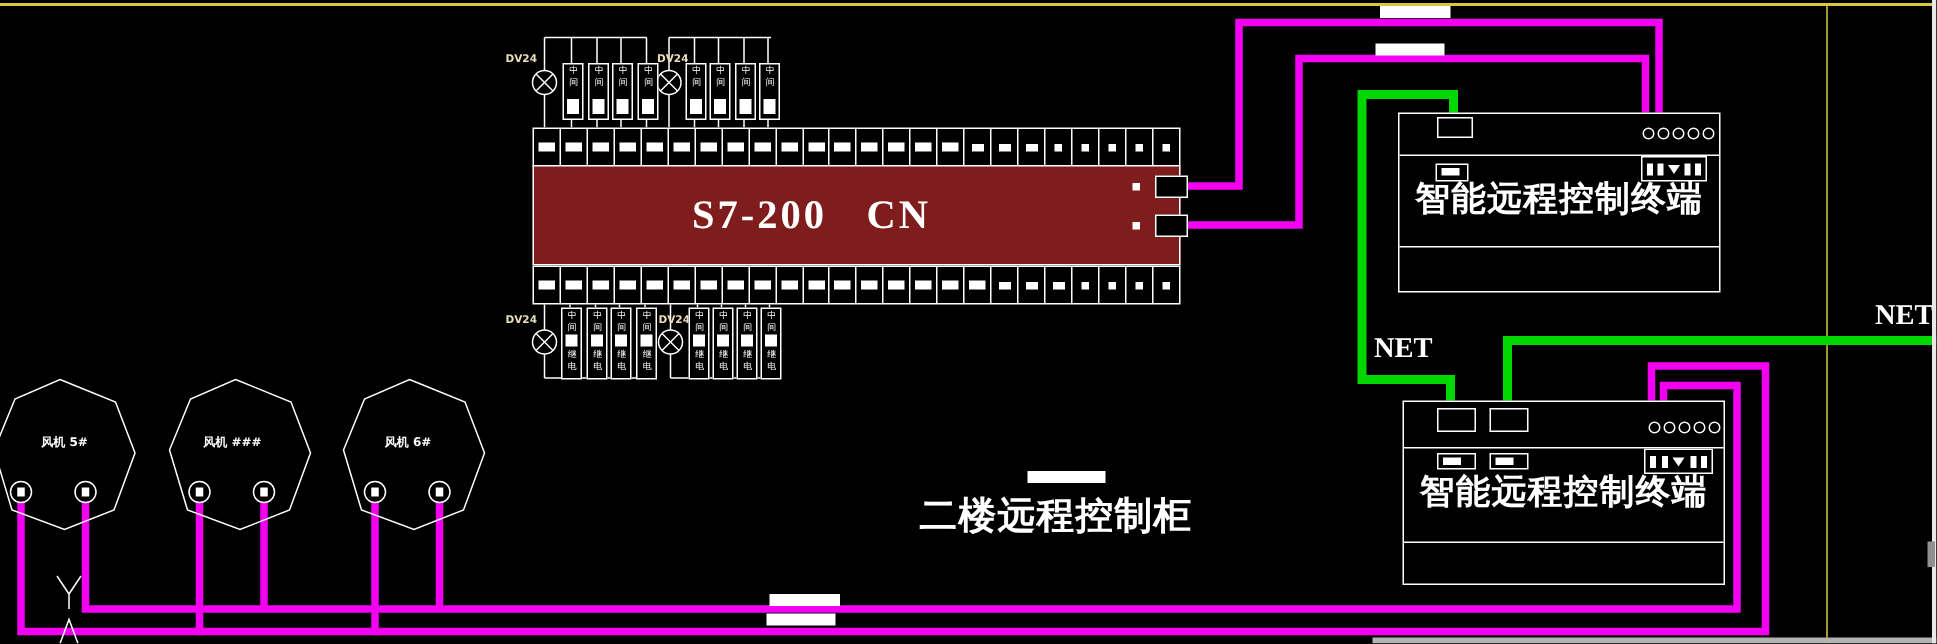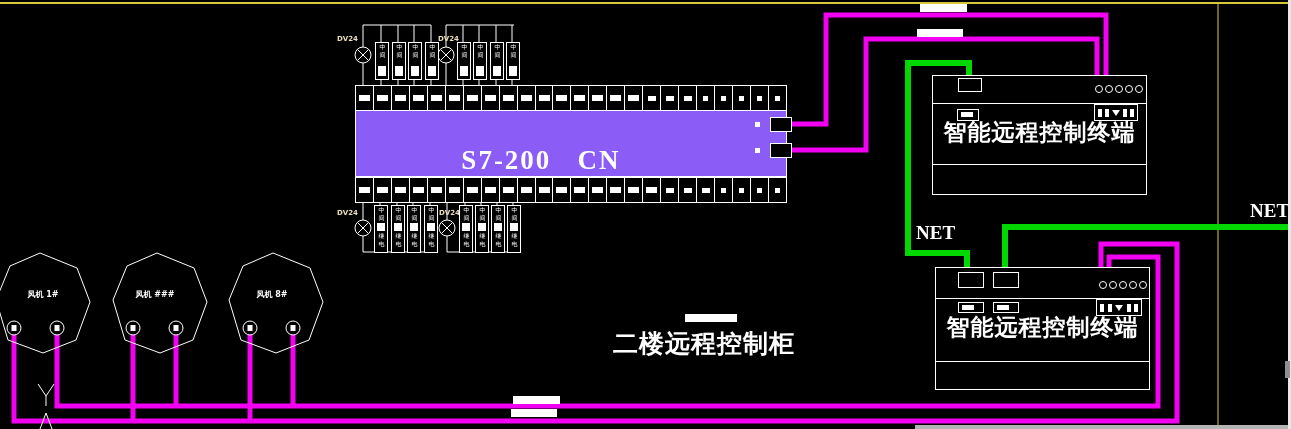--- a/index.html
+++ b/index.html
@@ -4,21 +4,21 @@
 <style>
   html,body{margin:0;padding:0;background:#000;overflow:hidden}
   #canvas{position:relative;width:1291px;height:429px;background:#000;font-family:"DejaVu Sans",sans-serif}
   #wire-layer{position:absolute;left:0;top:0;width:1291px;height:429px}
   
   .strip{position:absolute;left:355px;width:430px;height:24px;border:1px solid #fff;background:#000;display:flex}
   .cell{flex:1;border-right:1px solid #fff;display:flex;align-items:center;justify-content:center}
   .cell:last-child{border-right:none}
   .mark{background:#fff}
   
-  #plc{position:absolute;left:355px;top:110px;width:430px;height:65px;border:1px solid #fff;background:#8b5cf6;display:flex;align-items:flex-end;justify-content:center}
+  #plc{position:absolute;left:355px;top:110px;width:430px;height:65px;border:1px solid #fff;background:#7f1d1d;display:flex;align-items:center;justify-content:center}
   #plc-label{color:#fff;font-family:"Liberation Serif",serif;font-weight:bold;font-size:27px;letter-spacing:2px;white-space:pre;margin-right:60px}
   .plc-dot{position:absolute;width:5px;height:5px;background:#fff}
   .plc-port{position:absolute;width:20px;height:13px;border:1px solid #fff;background:#000}
   
   .relay{position:absolute;width:12px;border:1px solid #fff;background:#000;display:flex;flex-direction:column;align-items:center;box-sizing:content-box}
   .rchar{font-size:7px;line-height:8px;color:#fff;transform:scale(.85)}
   .rblock{width:8px;height:8px;background:#fff;margin:1px 0}
   .rblock.bot{margin-top:auto;margin-bottom:3px;height:10px}
   .dv24{position:absolute;color:#e9ddba;font-size:7px;font-weight:bold;letter-spacing:0}
   
@@ -340,23 +340,23 @@
         <span class="darr"></span>
         <span class="dbar"></span>
         <span class="dbar"></span>
     </div>
     <div class="tbox-title" style="top:44px">智能远程控制终端</div>
   </div>
 
   <div class="net" style="left:916px;top:222px">NET</div>
   <div class="net" style="left:1250px;top:200px">NET</div>
   <div id="cabinet-label">二楼远程控制柜</div>
-  <div class="fanlabel" style="left:13px">风机 1#</div>
+  <div class="fanlabel" style="left:13px">风机 5#</div>
   <div class="fanlabel" style="left:125px">风机 ###</div>
-  <div class="fanlabel" style="left:242px">风机 8#</div>
+  <div class="fanlabel" style="left:242px">风机 6#</div>
 
   <div class="wbar" style="left:920px;top:4px;width:47px;height:8px"></div>
   <div class="wbar" style="left:917px;top:29px;width:46px;height:8px"></div>
   <div class="wbar" style="left:685px;top:314px;width:52px;height:8px"></div>
   <div class="wbar" style="left:513px;top:396px;width:47px;height:8px"></div>
   <div class="wbar" style="left:511px;top:409px;width:46px;height:8px"></div>
 
   <div id="bottom-strip"></div>
   <div id="right-strip"></div>
   <div id="right-tick"></div>

